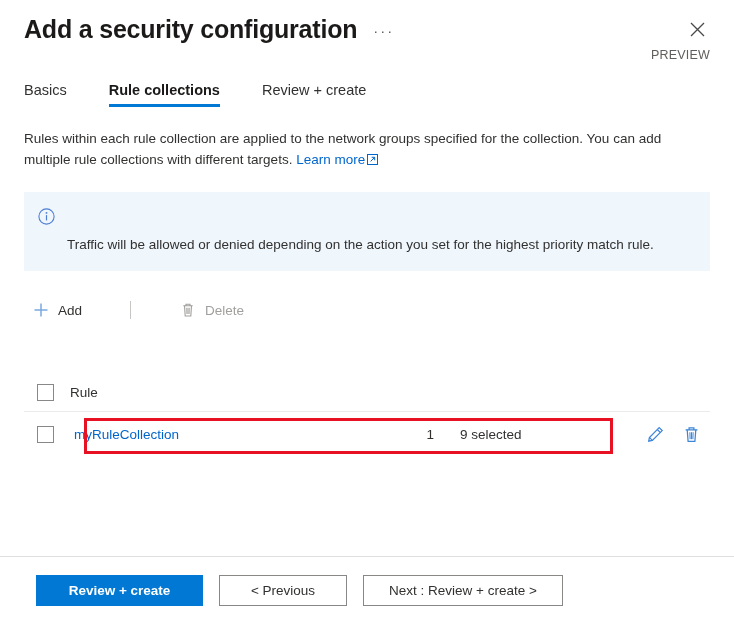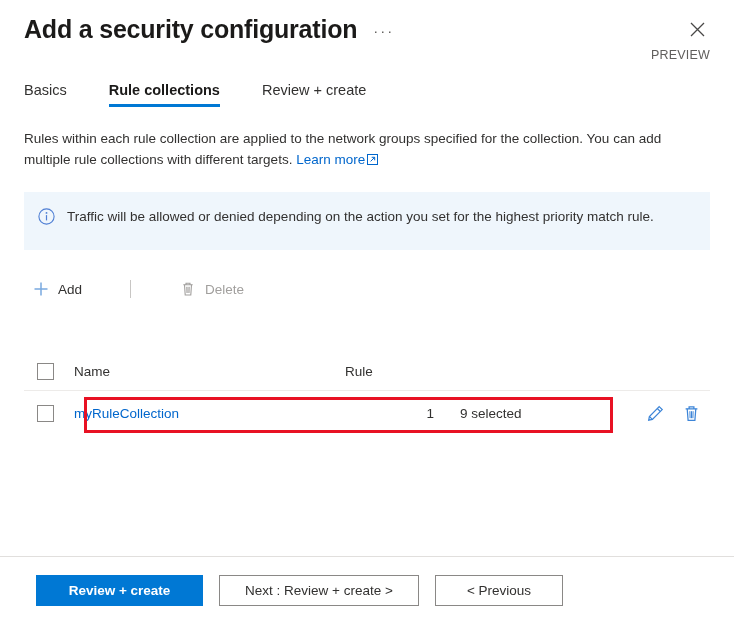--- a/index.html
+++ b/index.html
@@ -125,20 +125,21 @@
   .info-icon {
     flex: 0 0 auto;
     margin-top: 2px;
     margin-right: 12px;
   }
   .info-text {
     font-size: 13.5px;
     line-height: 21px;
     color: #323130;
     max-width: 620px;
+    margin-top: 28px;
   }
 
   
   .command-bar {
     display: flex;
     align-items: center;
     padding: 0 24px;
     margin-top: 22px;
     height: 34px;
     gap: 24px;
@@ -376,21 +377,20 @@
     <span>Delete</span>
   </div>
 </div>
 
 <div class="table-wrap">
 
   <div class="grid-row grid-header">
     <div class="col-check">
       <div class="checkbox"></div>
     </div>
-    <div class="col-name">Name</div>
     <div class="col-rules">Rule</div>
     <div class="col-actions"></div>
   </div>
 
   <div class="grid-row data-row">
     <div class="col-check">
       <div class="checkbox"></div>
     </div>
     <div class="col-name">
       <a class="row-link">myRuleCollection</a>
@@ -414,15 +414,15 @@
       </span>
     </div>
   </div>
 
   <div class="highlight-box"></div>
 </div>
 
 <div class="footer-divider"></div>
 <div class="footer">
   <button class="btn primary">Review + create</button>
+  <button class="btn prev">&lt; Previous</button>
   <button class="btn next">Next : Review + create &gt;</button>
-  <button class="btn prev">&lt; Previous</button>
 </div>
 
 </body></html>

